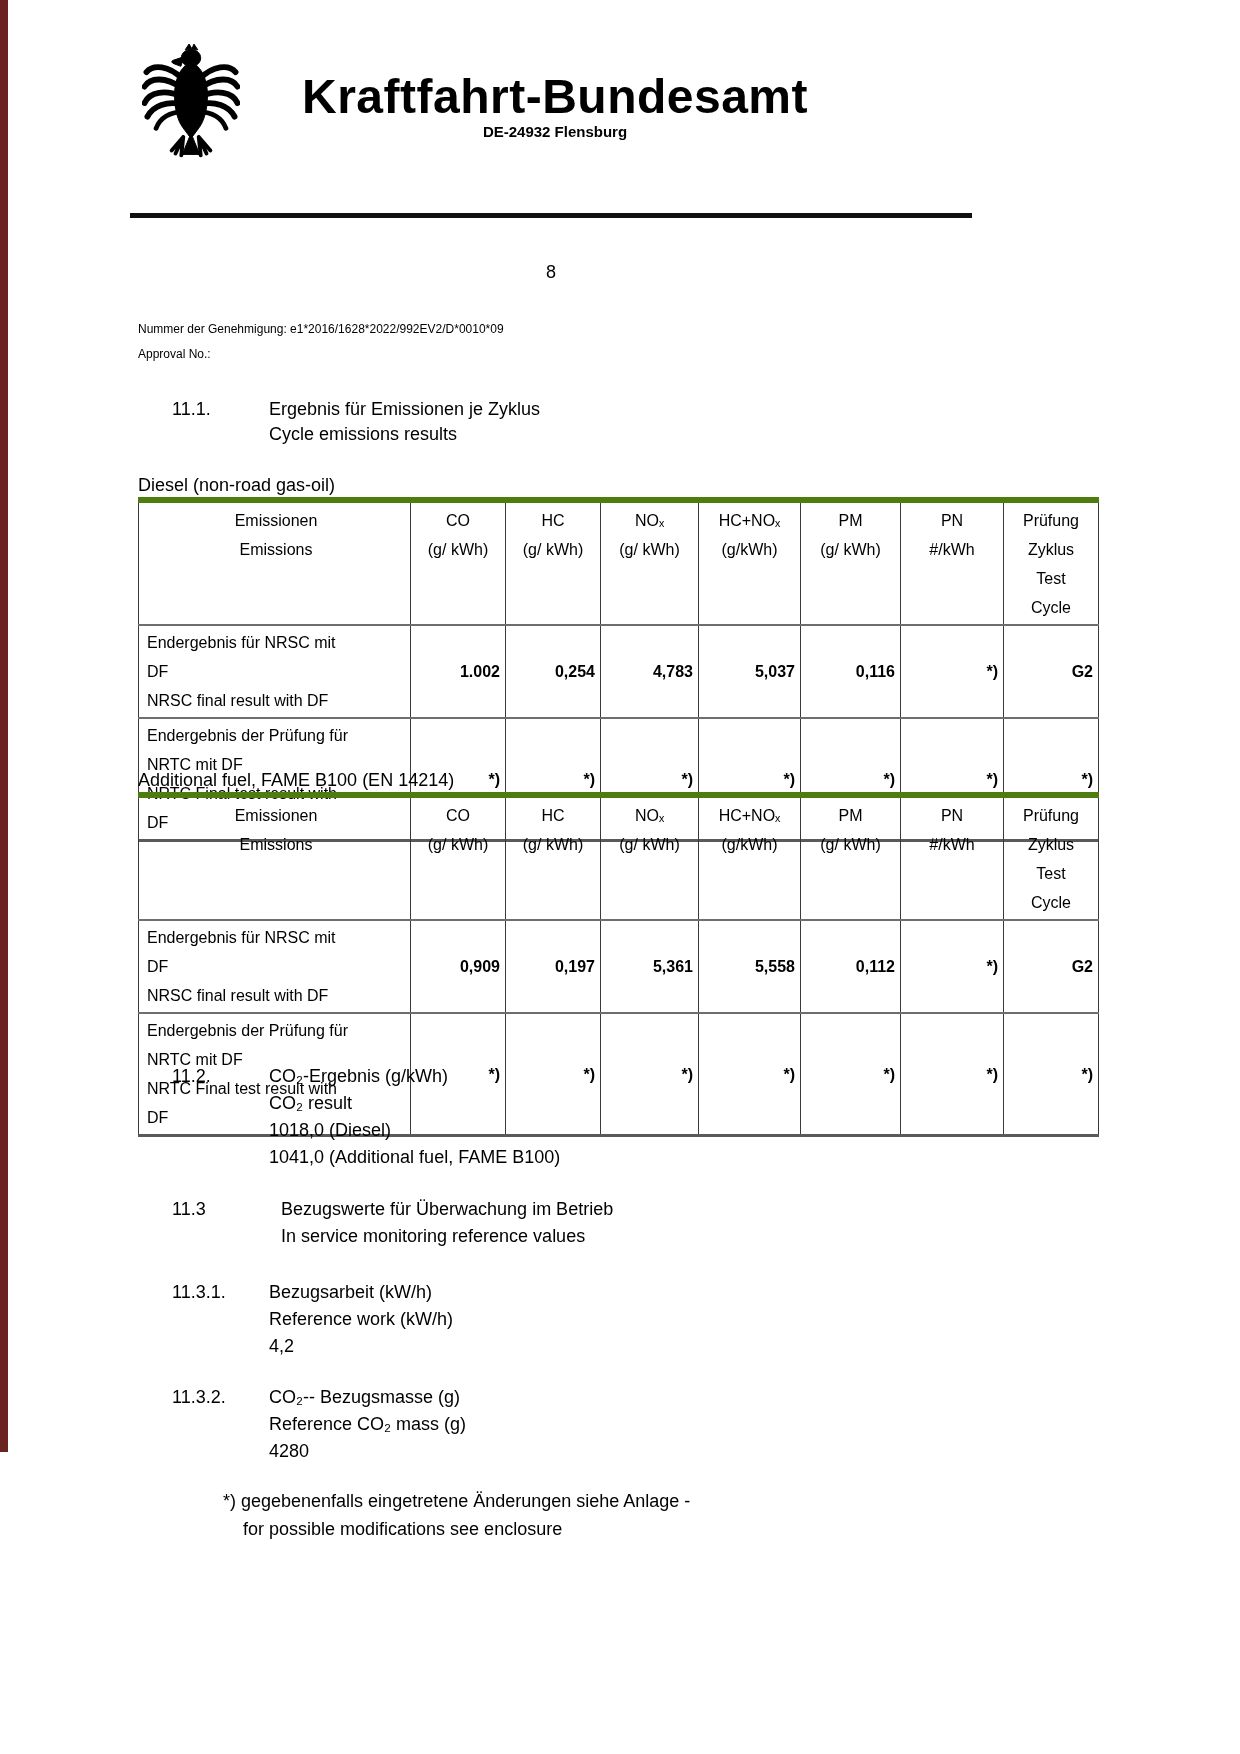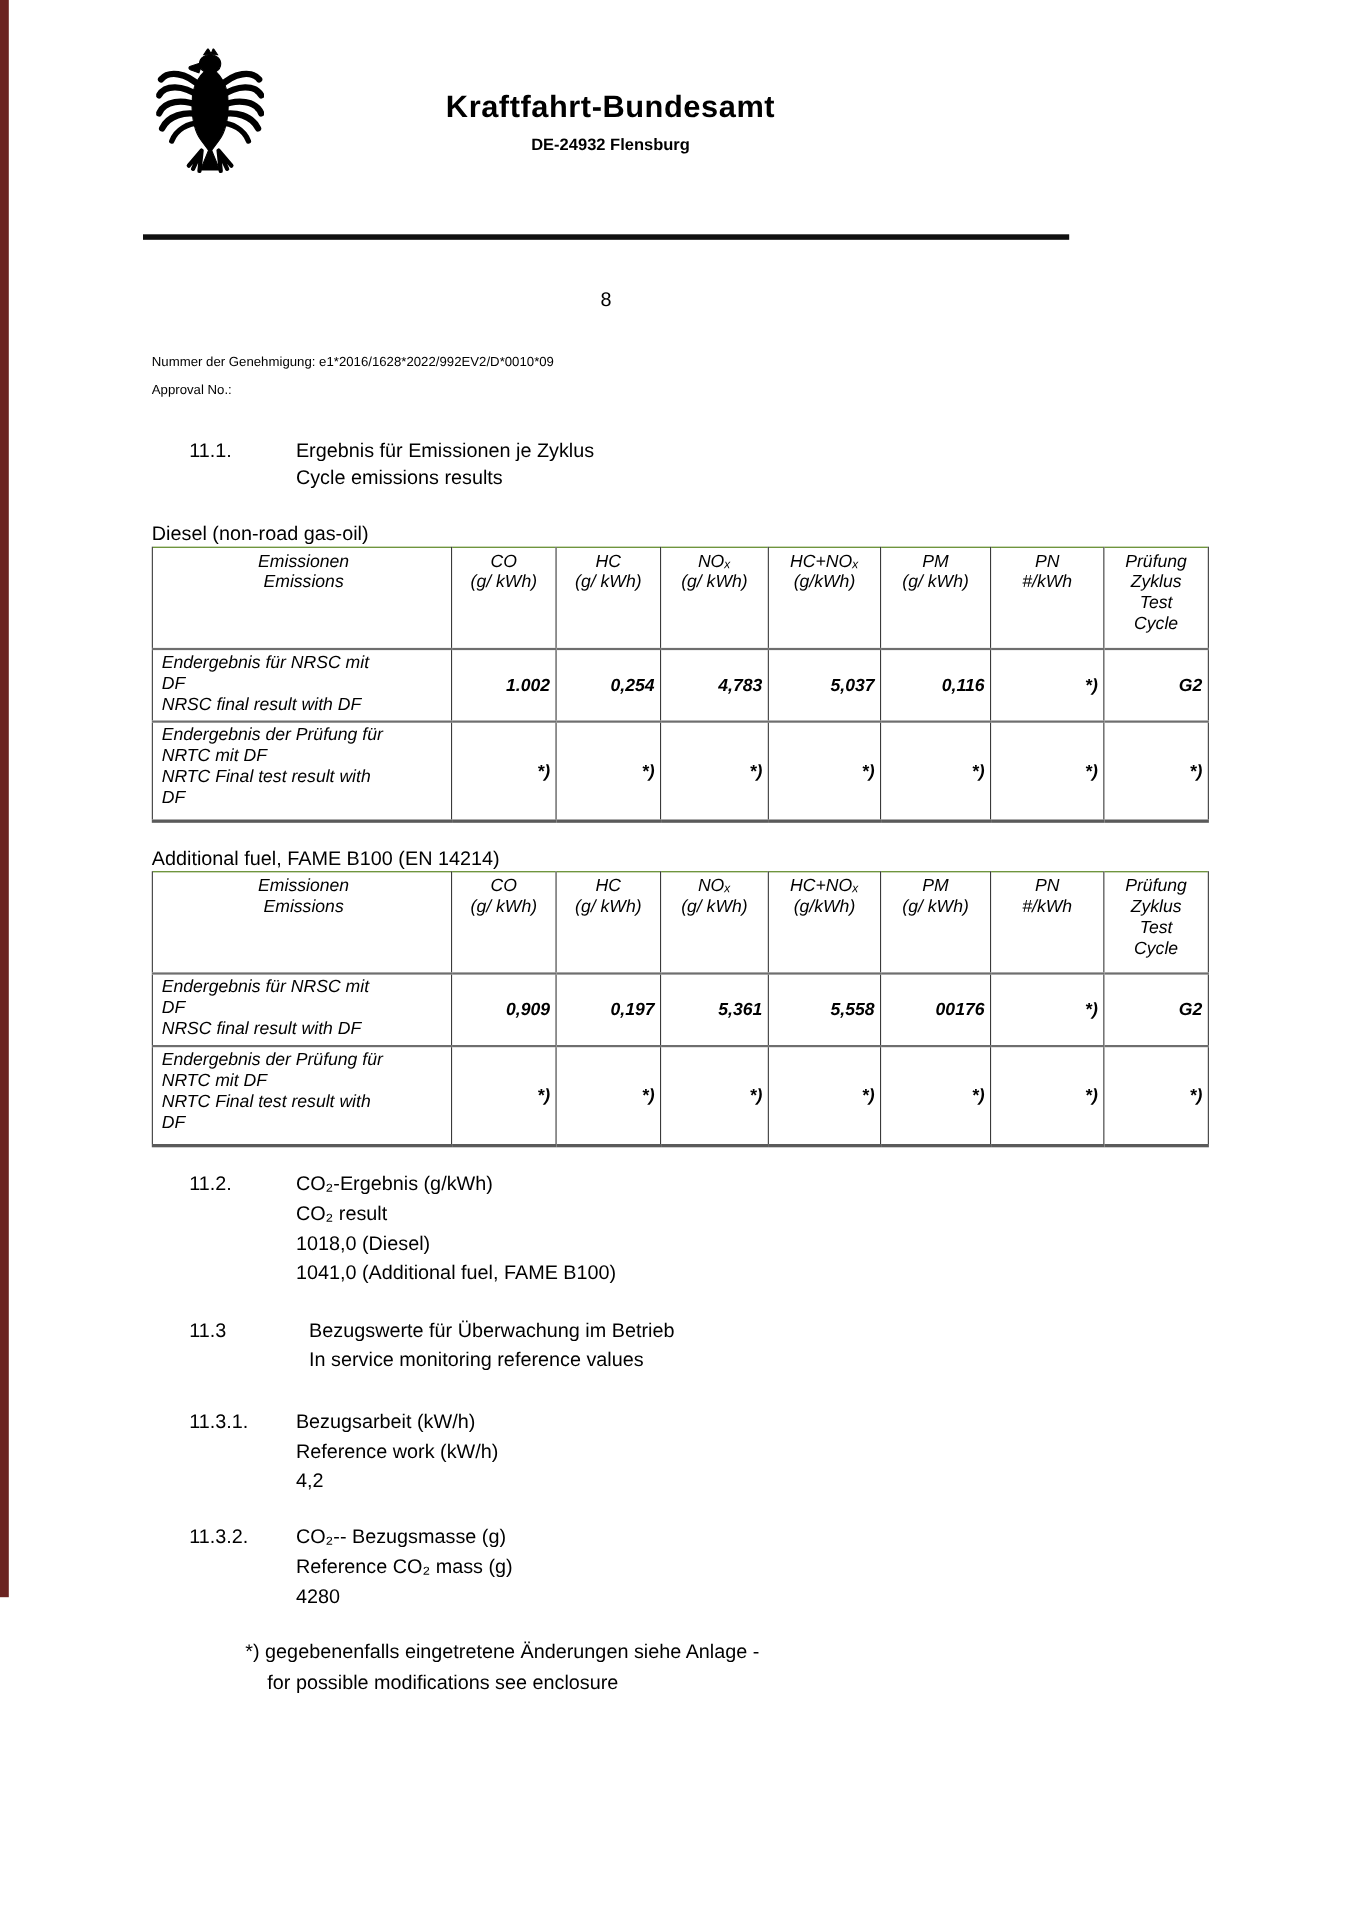--- a/index.html
+++ b/index.html
@@ -10,21 +10,21 @@
   }
   .abs { position:absolute; }
   .lines { white-space:pre-line; }
 
   
   .edge-bar { left:0; top:0; width:8px; height:1452px; background:#6b2321; }
 
   
   .logo { left:142px; top:44px; width:98px; height:124px; }
   .head-block { left:255px; top:74px; width:600px; text-align:center; }
-  .agency-title { font-size:28px; font-weight:bold; line-height:46px; letter-spacing:0.5px; }
+  .agency-title { font-size:48px; font-weight:bold; line-height:46px; letter-spacing:0.5px; }
   .agency-sub { font-size:15px; font-weight:bold; margin-top:3px; }
   .rule { left:130px; top:213px; width:842px; height:5px; background:#101010; }
 
   .pagenum { left:130px; top:262px; width:842px; text-align:center; font-size:18px; }
   .approval { left:138px; top:317px; font-size:12px; line-height:25px; }
 
   
   .section { left:138px; display:flex; font-size:18px; }
   .sec-num { width:97px; flex:0 0 97px;margin-left:34px; }
   .sec-11-1 { top:397px; line-height:25px; }
@@ -32,21 +32,21 @@
   .sec-11-3 { top:1196px; line-height:27px;gap:12px; }
   .sec-11-3-1 { top:1279px; line-height:27px; }
   .sec-11-3-2 { top:1384px; line-height:27px; }
   .b { font-weight:normal; }
 
   
   .tblwrap { left:138px; width:960px; }
   .tw1 { top:474px; } .tw2 { top:769px; }
   .tbl-title { font-size:18px; line-height:23px; height:23px; }
   table.em { border-collapse:collapse; table-layout:fixed; width:960px;
-             font-size:16px; line-height:19px; border-top:1px solid #4d7c0f;font-style:italic; }
+             font-size:16px; line-height:29px; border-top:6px solid #4d7c0f; }
   table.em th, table.em td { border-left:1px solid #3a3a3a; border-right:1px solid #3a3a3a;
              padding:2px 5px; overflow:hidden; }
   table.em tr.hdr th { font-weight:normal; vertical-align:top; text-align:center;
              height:86px; border-bottom:2px solid #6e6e6e; padding-top:3px; }
   table.em th.lbl, table.em td.lbl { text-align:left; padding-left:8px; vertical-align:top; }
   table.em tr.r1 td { height:60px; border-bottom:2px solid #6e6e6e; }
   table.em tr.r2 td { height:84px; border-bottom:3px solid #5a5a5a; }
   table.em td.val { font-weight:bold; text-align:right; vertical-align:middle;margin-top:44px; }
 
   .footnote { left:223px; top:1487px; font-size:18px; line-height:28px; }
@@ -206,21 +206,21 @@
 Cycle</th>
       </tr>
       <tr class="r1">
         <td class="lbl lines">Endergebnis für NRSC mit
 DF
 NRSC final result with DF</td>
         <td class="val">0,909</td>
         <td class="val">0,197</td>
         <td class="val">5,361</td>
         <td class="val">5,558</td>
-        <td class="val">00176</td>
+        <td class="val">0,112</td>
         <td class="val">*)</td>
         <td class="val">G2</td>
       </tr>
       <tr class="r2">
         <td class="lbl lines">Endergebnis der Prüfung für
 NRTC mit DF
 NRTC Final test result with
 DF</td>
         <td class="val">*)</td>
         <td class="val">*)</td>

